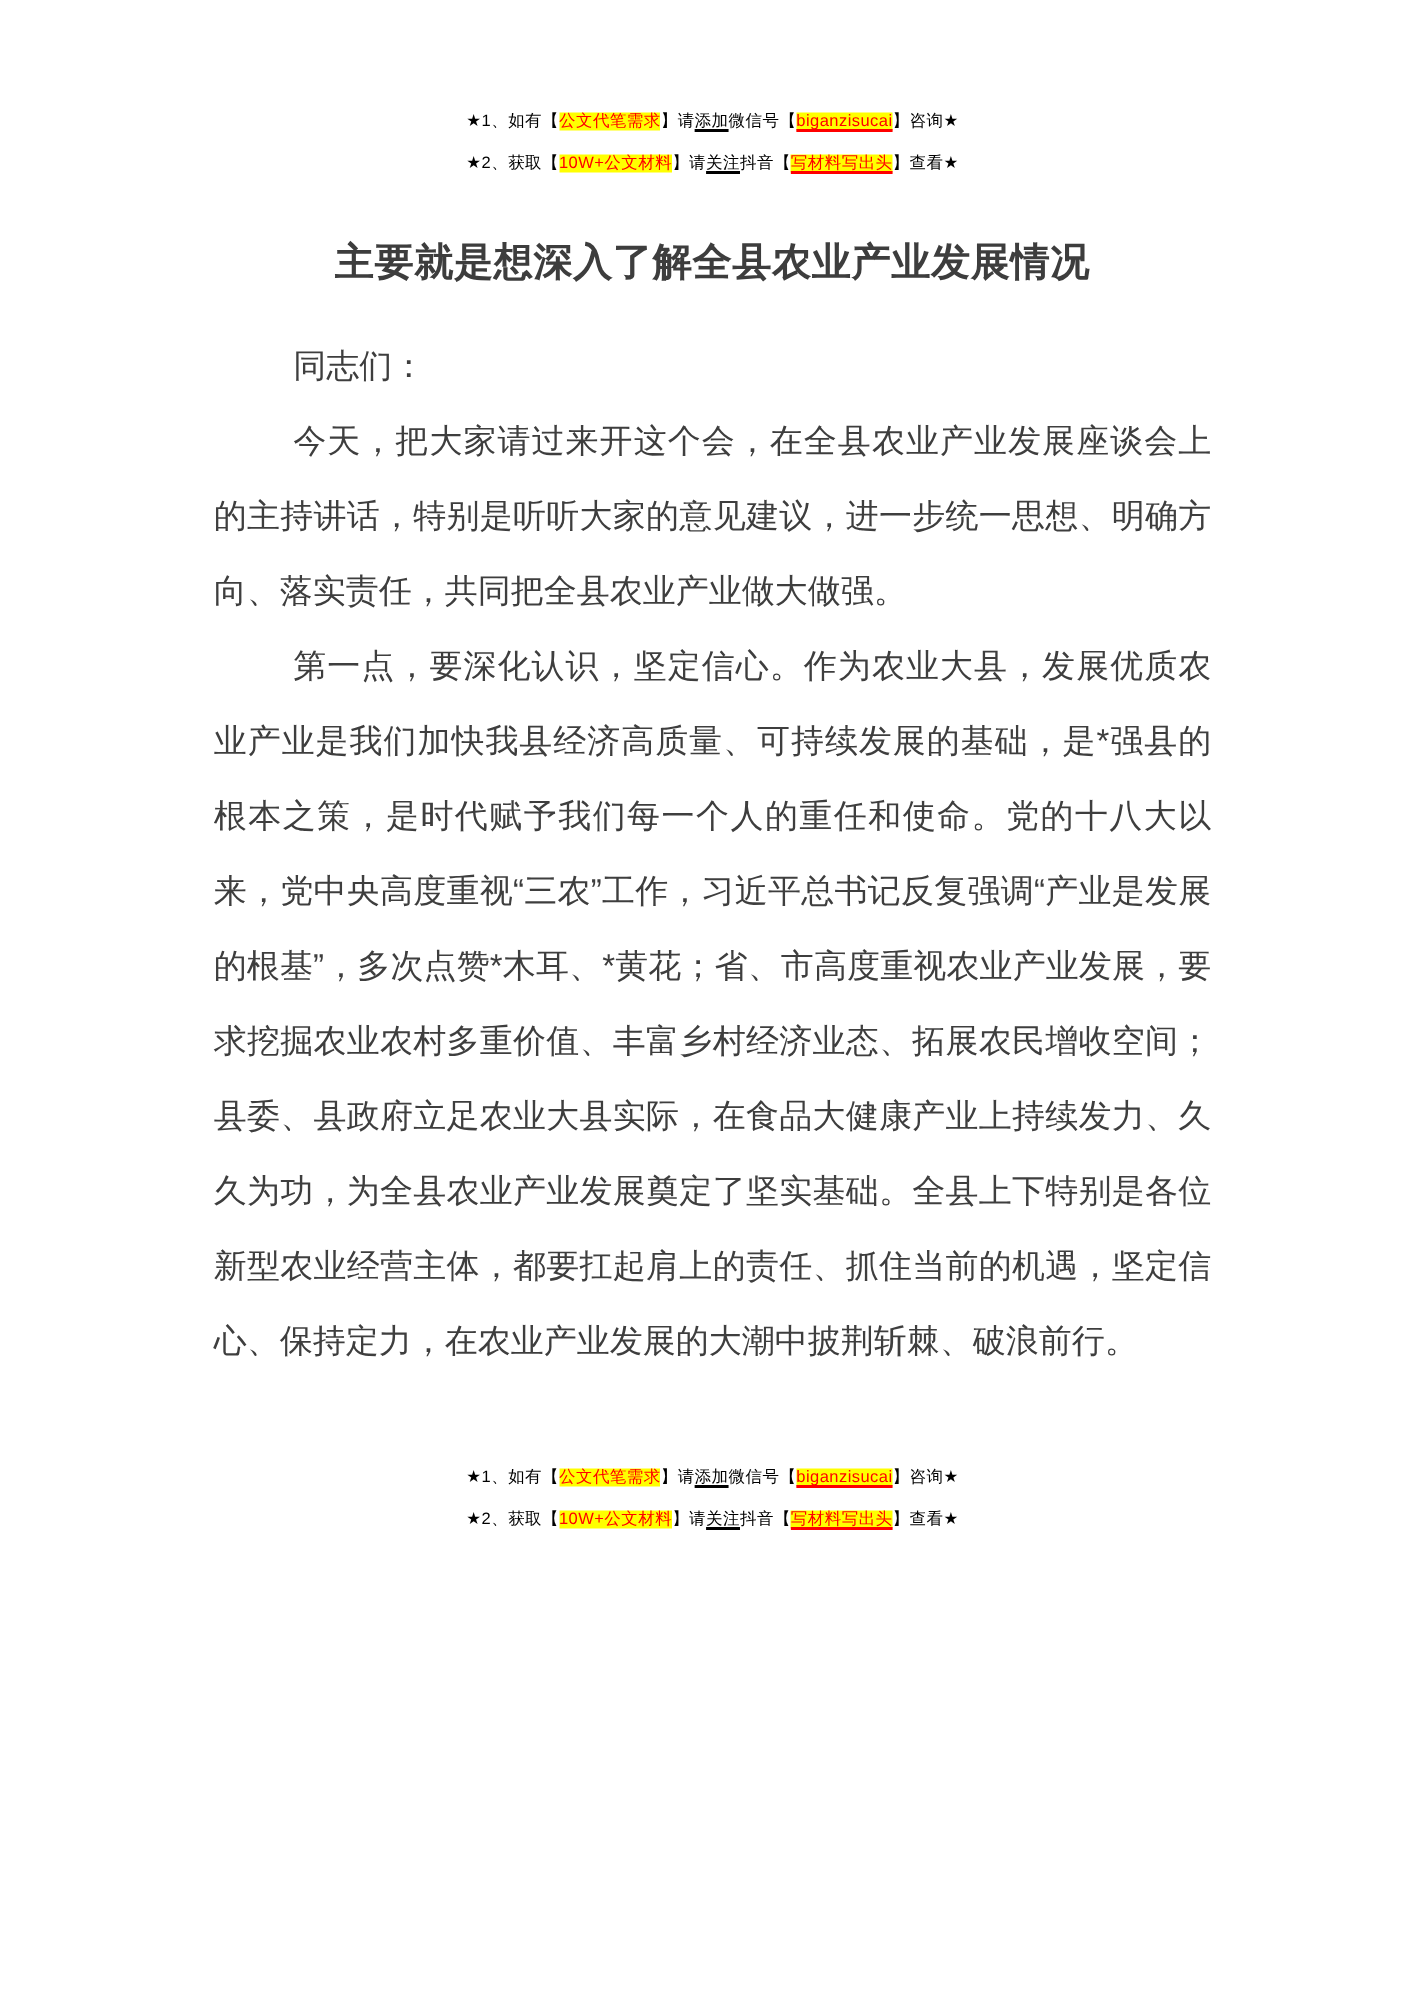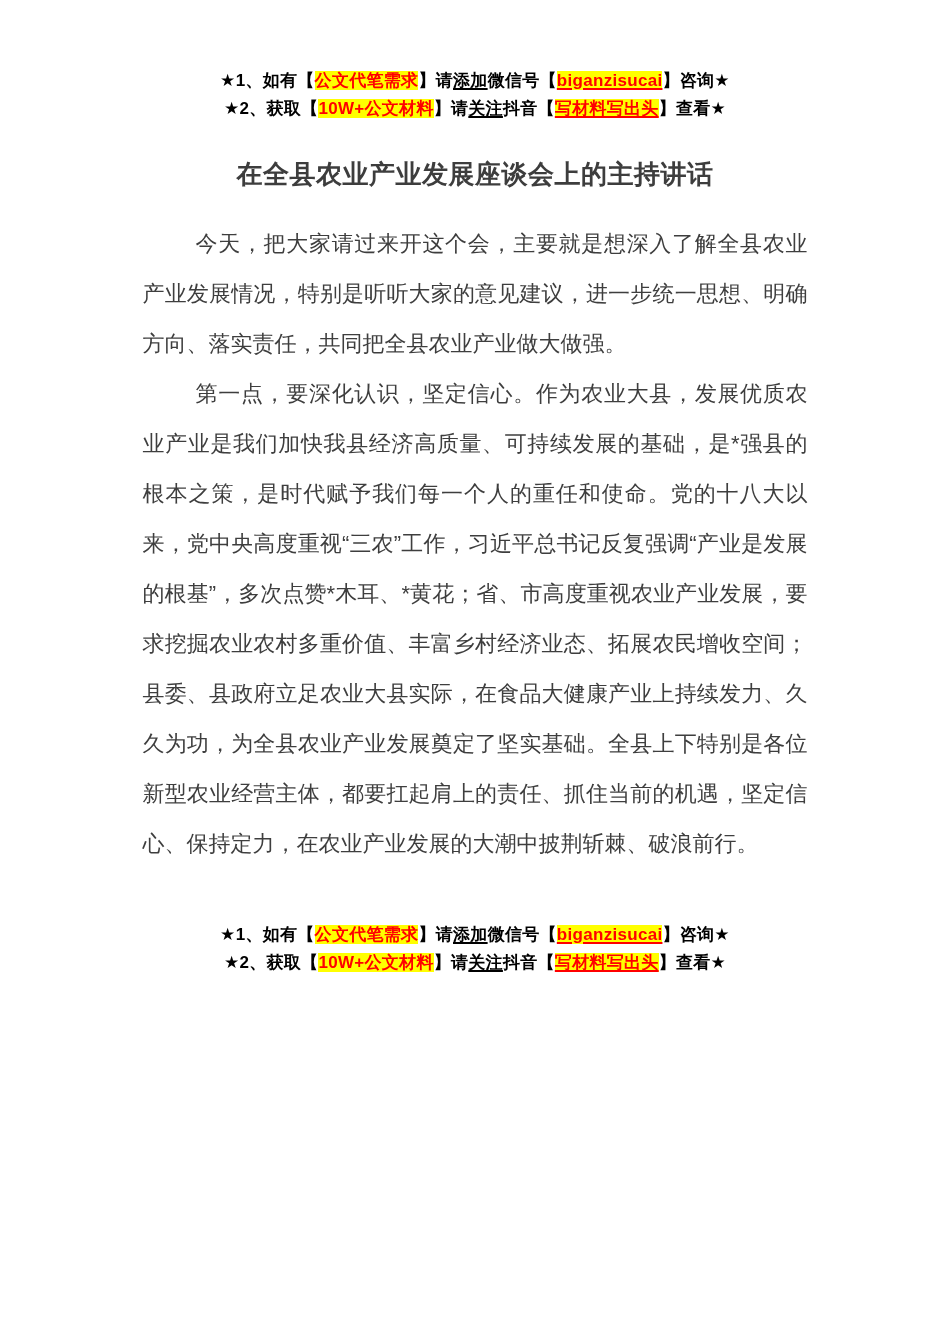--- a/index.html
+++ b/index.html
@@ -14,22 +14,22 @@
     position: relative;
   }
   .page {
     width: 950px;
     min-height: 1344px;
     background: #ffffff;
     overflow: hidden;
   }
   .promo-banner {
     text-align: center;
-    font-size: 17px;
-    font-weight: 700;
+    font-size: 11px;
+    font-weight: 400;
     line-height: 28px;
     color: #000000;
     letter-spacing: 0.3px;
   }
   .promo-banner-top {
     padding-top: 67px;
   }
   .promo-banner-bottom {
     margin-top: 52px;
     padding-bottom: 70px;
@@ -77,24 +77,25 @@
 </head>
 <body>
 
 <div class="page">
 
   <div class="promo-banner promo-banner-top">
     <div><span class="seg seg-plain">★1、如有【</span><span class="seg seg-highlight">公文代笔需求</span><span class="seg seg-plain">】请</span><span class="seg seg-underline">添加</span><span class="seg seg-plain">微信号【</span><span class="seg seg-highlight-underline">biganzisucai</span><span class="seg seg-plain">】咨询★</span></div>
     <div><span class="seg seg-plain">★2、获取【</span><span class="seg seg-highlight">10W+公文材料</span><span class="seg seg-plain">】请</span><span class="seg seg-underline">关注</span><span class="seg seg-plain">抖音【</span><span class="seg seg-highlight-underline">写材料写出头</span><span class="seg seg-plain">】查看★</span></div>
   </div>
 
-  <h1 class="doc-title">在全县农业产业发展座谈会上的主持讲话</h1>
+  <h1 class="doc-title">主要就是想深入了解全县农业产业发展情况</h1>
 
   <div class="doc-content">
-      <p>今天，把大家请过来开这个会，主要就是想深入了解全县农业产业发展情况，特别是听听大家的意见建议，进一步统一思想、明确方向、落实责任，共同把全县农业产业做大做强。</p>
+      <p>同志们：</p>
+      <p>今天，把大家请过来开这个会，在全县农业产业发展座谈会上的主持讲话，特别是听听大家的意见建议，进一步统一思想、明确方向、落实责任，共同把全县农业产业做大做强。</p>
       <p>第一点，要深化认识，坚定信心。作为农业大县，发展优质农业产业是我们加快我县经济高质量、可持续发展的基础，是*强县的根本之策，是时代赋予我们每一个人的重任和使命。党的十八大以来，党中央高度重视“三农”工作，习近平总书记反复强调“产业是发展的根基”，多次点赞*木耳、*黄花；省、市高度重视农业产业发展，要求挖掘农业农村多重价值、丰富乡村经济业态、拓展农民增收空间；县委、县政府立足农业大县实际，在食品大健康产业上持续发力、久久为功，为全县农业产业发展奠定了坚实基础。全县上下特别是各位新型农业经营主体，都要扛起肩上的责任、抓住当前的机遇，坚定信心、保持定力，在农业产业发展的大潮中披荆斩棘、破浪前行。</p>
     </div>
 
   <div class="promo-banner promo-banner-bottom">
     <div><span class="seg seg-plain">★1、如有【</span><span class="seg seg-highlight">公文代笔需求</span><span class="seg seg-plain">】请</span><span class="seg seg-underline">添加</span><span class="seg seg-plain">微信号【</span><span class="seg seg-highlight-underline">biganzisucai</span><span class="seg seg-plain">】咨询★</span></div>
     <div><span class="seg seg-plain">★2、获取【</span><span class="seg seg-highlight">10W+公文材料</span><span class="seg seg-plain">】请</span><span class="seg seg-underline">关注</span><span class="seg seg-plain">抖音【</span><span class="seg seg-highlight-underline">写材料写出头</span><span class="seg seg-plain">】查看★</span></div>
   </div>
 
 </div>
 

